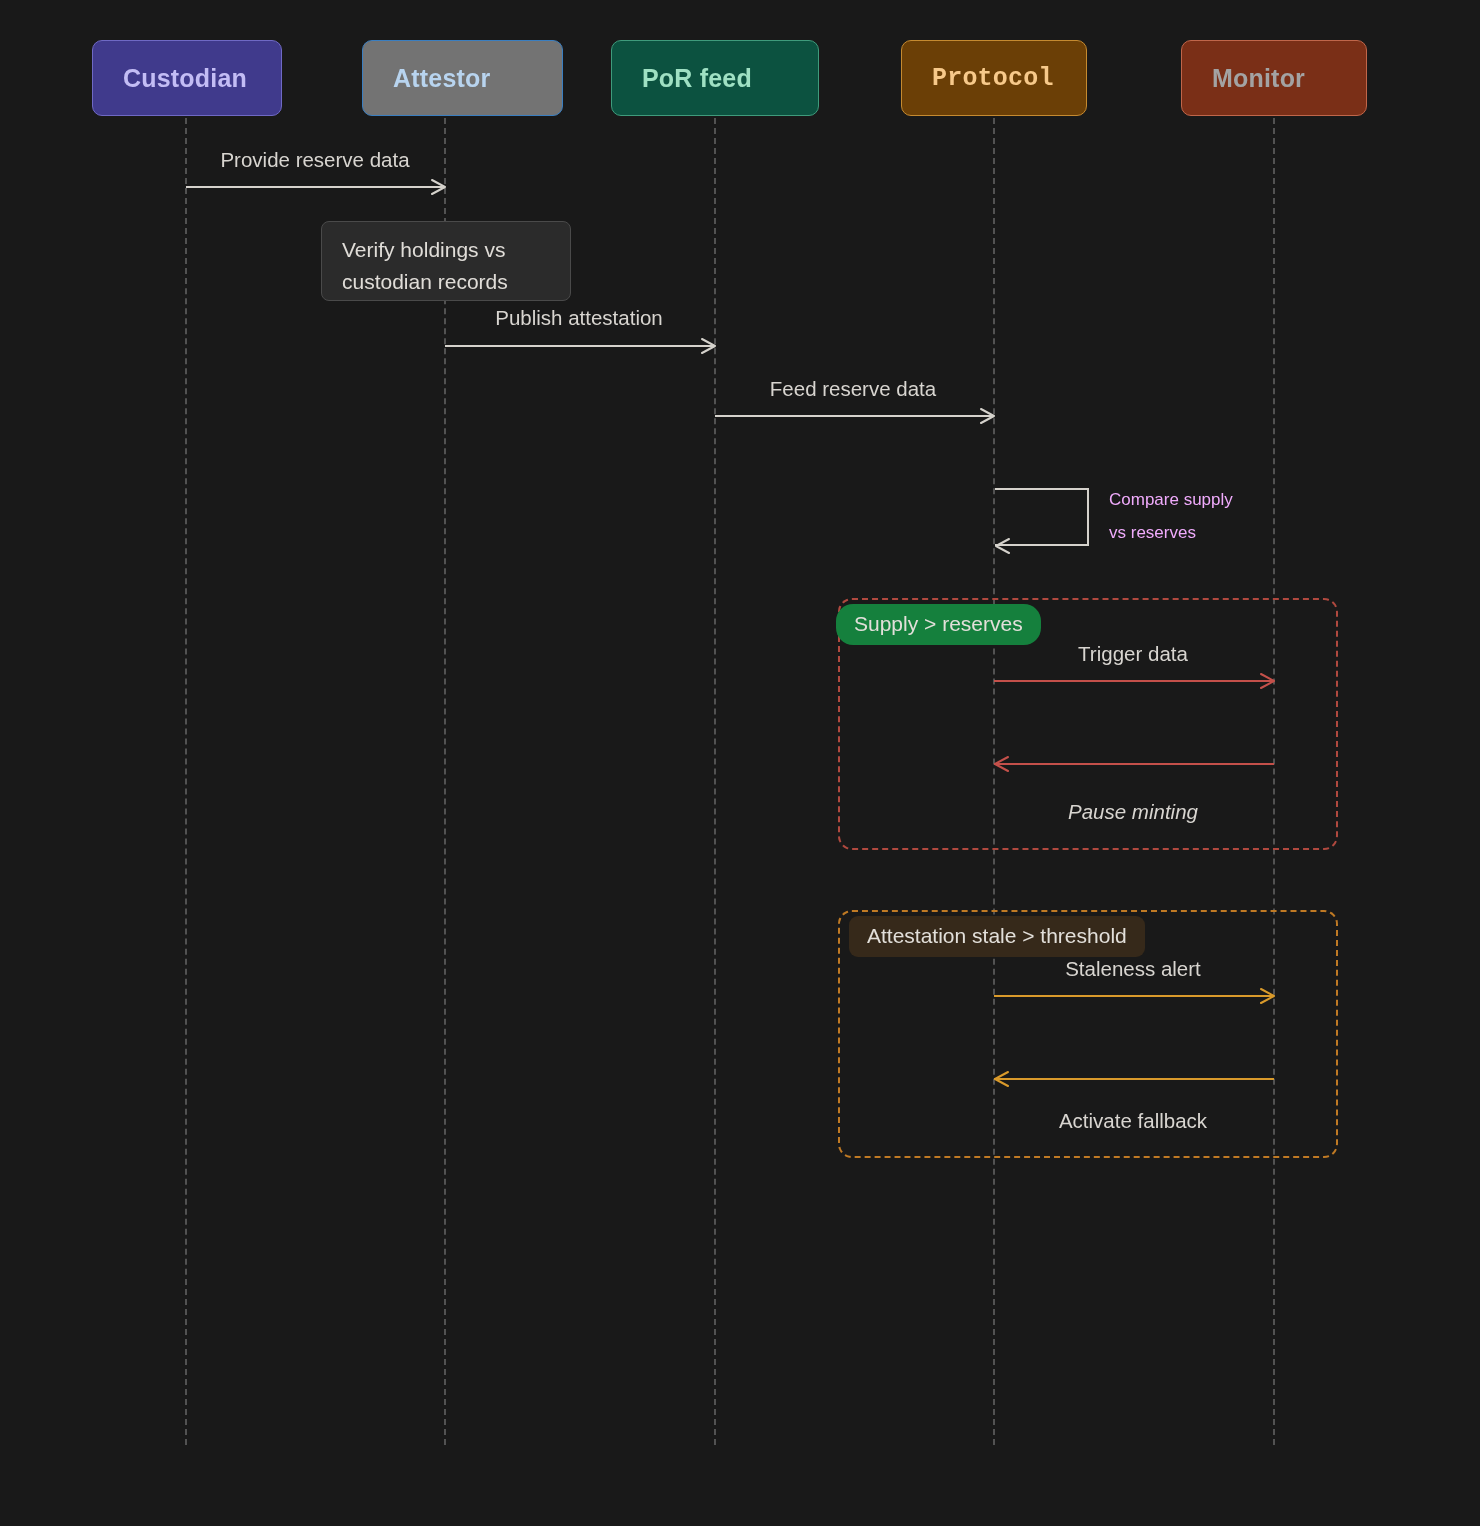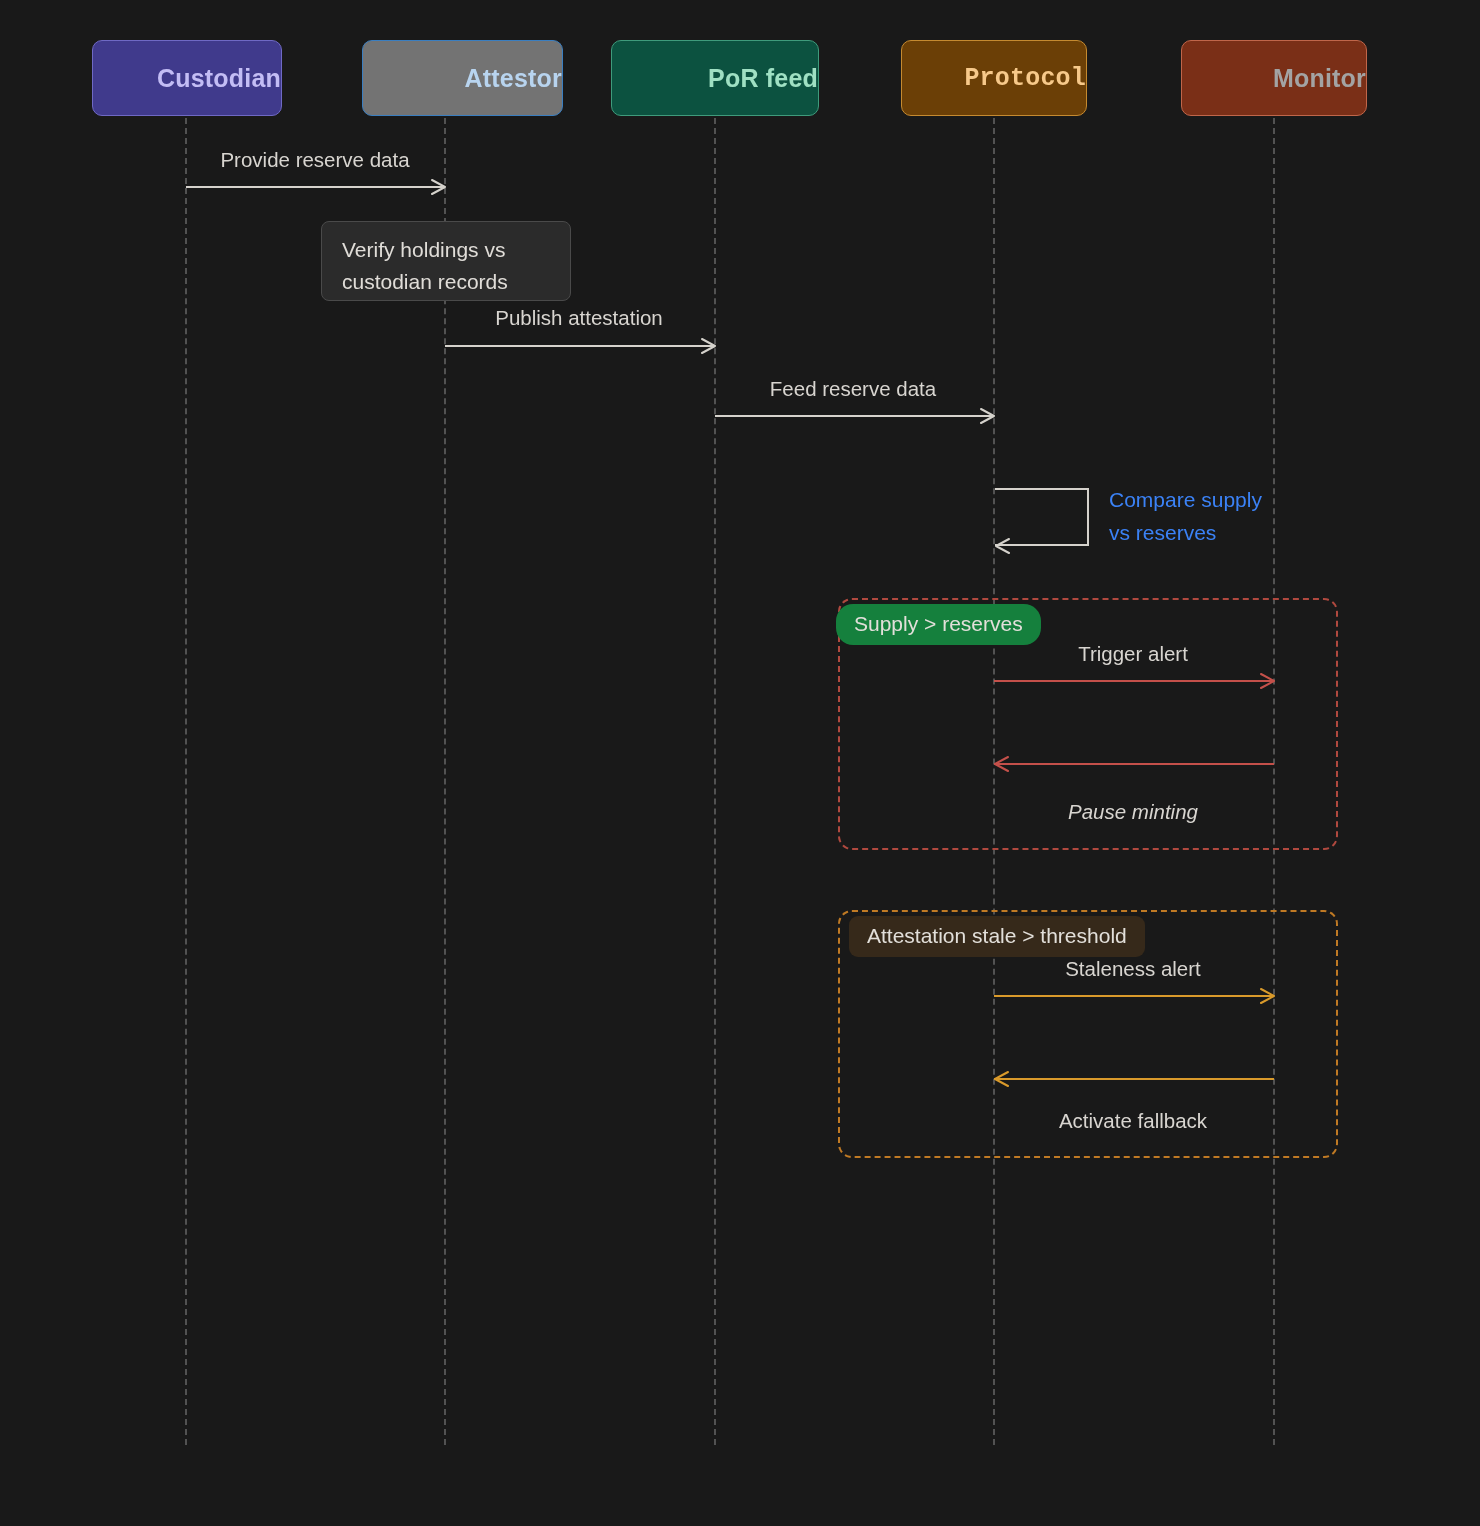--- a/index.html
+++ b/index.html
@@ -20,25 +20,26 @@
   }
 
   
   .participant {
     position: absolute;
     box-sizing: border-box;
     height: 76px;
     border-radius: 10px;
     display: flex;
     align-items: center;
-    justify-content: flex-end;
+    justify-content: flex-start;
     font-size: 25px;
     font-weight: bold;
     letter-spacing: 0.2px;
     white-space: nowrap;
+    padding-left: 30px;
   }
 
   
   .lifeline {
     position: absolute;
     width: 0;
     border-left: 2px dashed #5c5c5c;
     opacity: 0.85;
   }
 
@@ -81,23 +82,23 @@
 
   
   .selfloop {
     position: absolute;
     box-sizing: border-box;
     border: 2px solid #d5d2cc;
     border-left: none;
   }
   .selfloop-label {
     position: absolute;
-    font-size: 21px;
+    font-size: 17px;
     line-height: 33px;
-    color: #3b82f6;
+    color: #f0abfc;
     white-space: pre-line;
   }
 
   
   .frame {
     position: absolute;
     box-sizing: border-box;
     border: 2px dashed #b0493f;
     border-radius: 14px;
   }
@@ -165,21 +166,21 @@
         <path d="M 0 0 L 13 7 L 0 14" fill="none" stroke="#d5d2cc" stroke-width="2" stroke-linecap="round" stroke-linejoin="round"></path>
       </svg>
     </div>
     <div class="msg-label" style="left: 853px; top: 377px;">Feed reserve data</div>
     <div class="msg" style="left: 994px; top: 680px; width: 280px; border-top-color: rgb(196, 80, 74);"></div>
     <div class="arrowhead" style="left: 1261px; top: 674px;">
       <svg width="14" height="14" viewBox="0 0 14 14">
         <path d="M 0 0 L 13 7 L 0 14" fill="none" stroke="#c4504a" stroke-width="2" stroke-linecap="round" stroke-linejoin="round"></path>
       </svg>
     </div>
-    <div class="msg-label" style="left: 1133px; top: 642px;">Trigger alert</div>
+    <div class="msg-label" style="left: 1133px; top: 642px;">Trigger data</div>
     <div class="msg" style="left: 994px; top: 763px; width: 280px; border-top-color: rgb(196, 80, 74);"></div>
     <div class="arrowhead" style="left: 994px; top: 757px;">
       <svg width="14" height="14" viewBox="0 0 14 14">
         <path d="M 14 0 L 1 7 L 14 14" fill="none" stroke="#c4504a" stroke-width="2" stroke-linecap="round" stroke-linejoin="round"></path>
       </svg>
     </div>
     <div class="msg-label" style="left: 1133px; top: 800px; font-style: italic;">Pause minting</div>
     <div class="msg" style="left: 994px; top: 995px; width: 280px; border-top-color: rgb(217, 154, 43);"></div>
     <div class="arrowhead" style="left: 1261px; top: 989px;">
       <svg width="14" height="14" viewBox="0 0 14 14">

